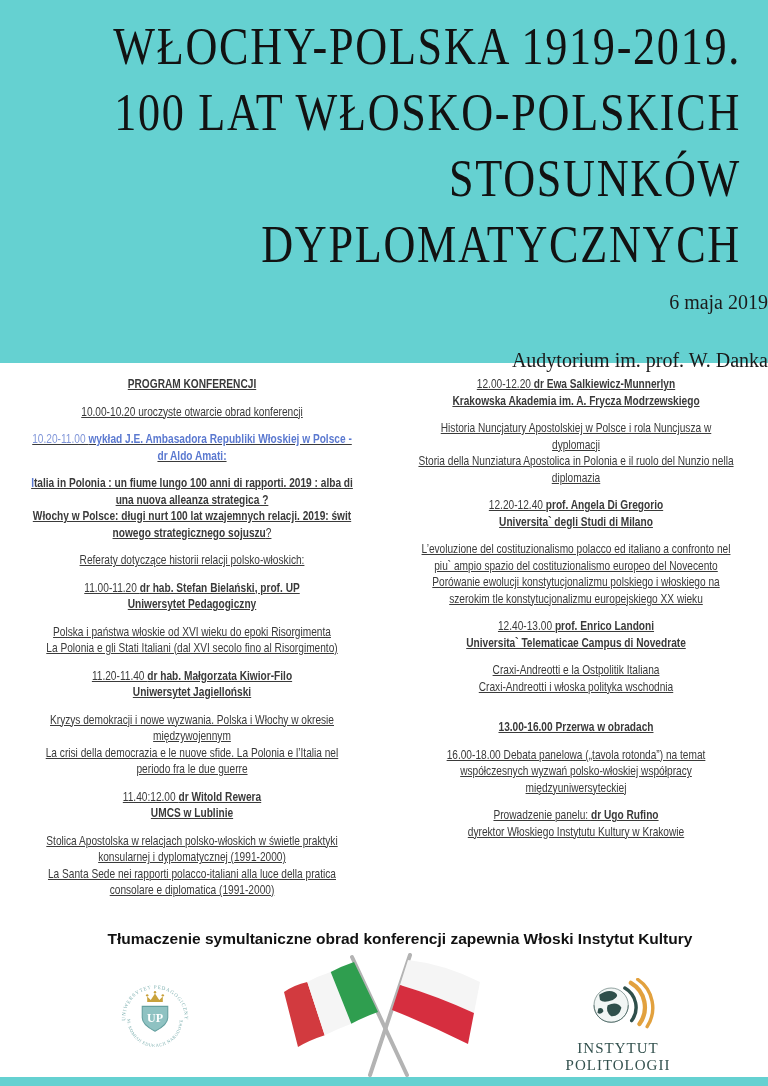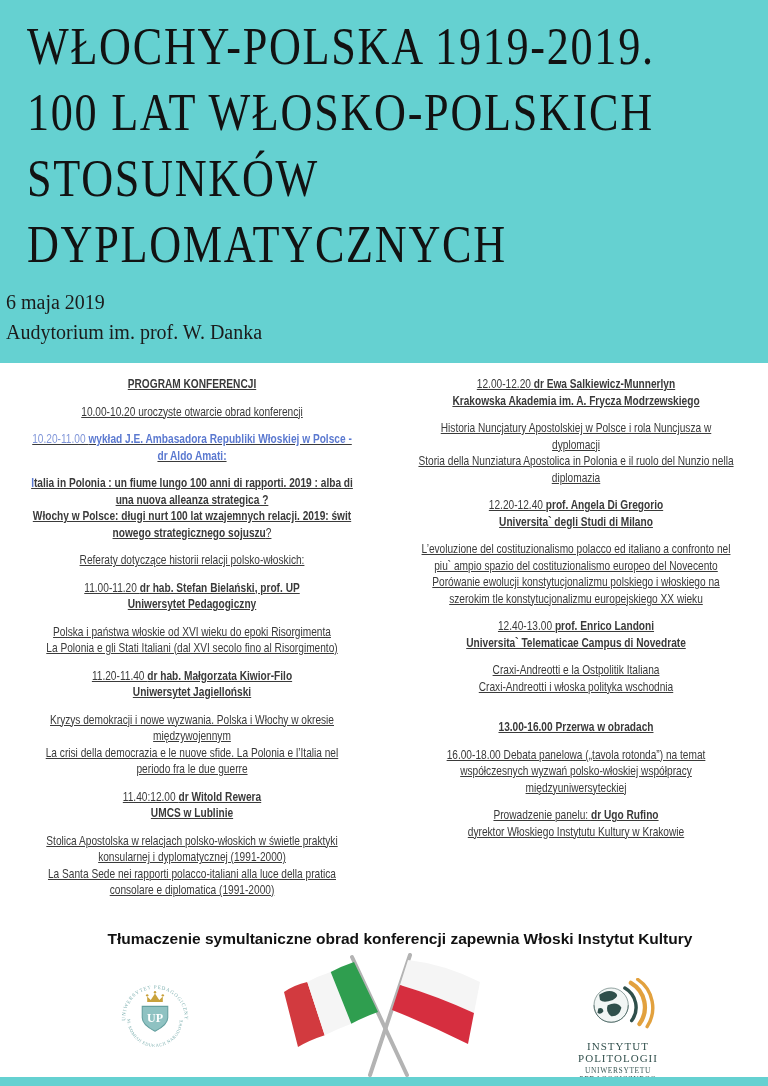--- a/index.html
+++ b/index.html
@@ -4,33 +4,33 @@
 <style>
   html,body{margin:0;padding:0;background:#e9e9e9;}
   .page{
     position:relative;width:768px;height:1086px;margin:0 auto;
     background:#ffffff;overflow:hidden;
     font-family:"Liberation Sans", sans-serif;color:#3a3a3a;
   }
   
   .header{
     height:363px;background:var(--teal,#65d1d1);
-    padding-top:14px;box-sizing:border-box;text-align:left;color:#121212;
+    padding-top:14px;box-sizing:border-box;text-align:right;color:#121212;
   }
   .title-block{
     width:840px;margin-left:-36px;
     transform:scaleX(0.85);transform-origin:50% 0;
     font-family:"Liberation Serif", serif;white-space:nowrap;
   }
   .title-line{font-size:52px;line-height:66px;letter-spacing:2px;font-weight:400;}
   .subtitle{
     font-family:"Liberation Serif", serif;font-size:20px;line-height:30px;
     margin-top:9px;color:#1b1b1b;padding-left:6px;
   }
-  .subtitle .venue{font-size:20px;}
+  .subtitle .venue{font-size:20px;margin-top:28px;}
   
   .cols{display:flex;height:545px;padding-top:13px;box-sizing:border-box;text-decoration:underline;}
   .col{width:384px;text-align:center;font-size:13px;line-height:16.5px;}
   .squeeze{
     width:472px;margin-left:-44px;
     transform:scaleX(0.78);transform-origin:50% 0;
   }
   .block{margin:0 0 11px 0;}
   .block.sp-large{margin-top:24px;}
   .block.sp-medium{margin-top:9px;}
@@ -39,21 +39,21 @@
   .blue-light{color:var(--blue-light,#8096d9);}
   
   .note{
     margin-top:22px;text-align:center;font-size:15.5px;font-weight:700;color:#111;padding-left:32px;
   }
   .logos{position:relative;height:128px;margin-top:4px;}
   .seal{position:absolute;left:116px;top:26px;}
   .flags{position:absolute;left:272px;top:0;}
   .inst{position:absolute;left:548px;top:26px;width:140px;text-align:center;}
   .inst-l1{
-    font-family:"Liberation Serif", serif;font-size:11px;letter-spacing:1px;
+    font-family:"Liberation Serif", serif;font-size:15px;letter-spacing:1px;
     color:#33514e;margin-top:2px;
   }
   .inst-l2{
     font-family:"Liberation Serif", serif;font-size:7.5px;letter-spacing:0.6px;
     color:#3c5b58;margin-top:2px;
   }
   .inst-l3{
     font-family:"Liberation Serif", serif;font-size:5.8px;letter-spacing:0.4px;
     color:#4a6a67;margin-top:1px;
   }

